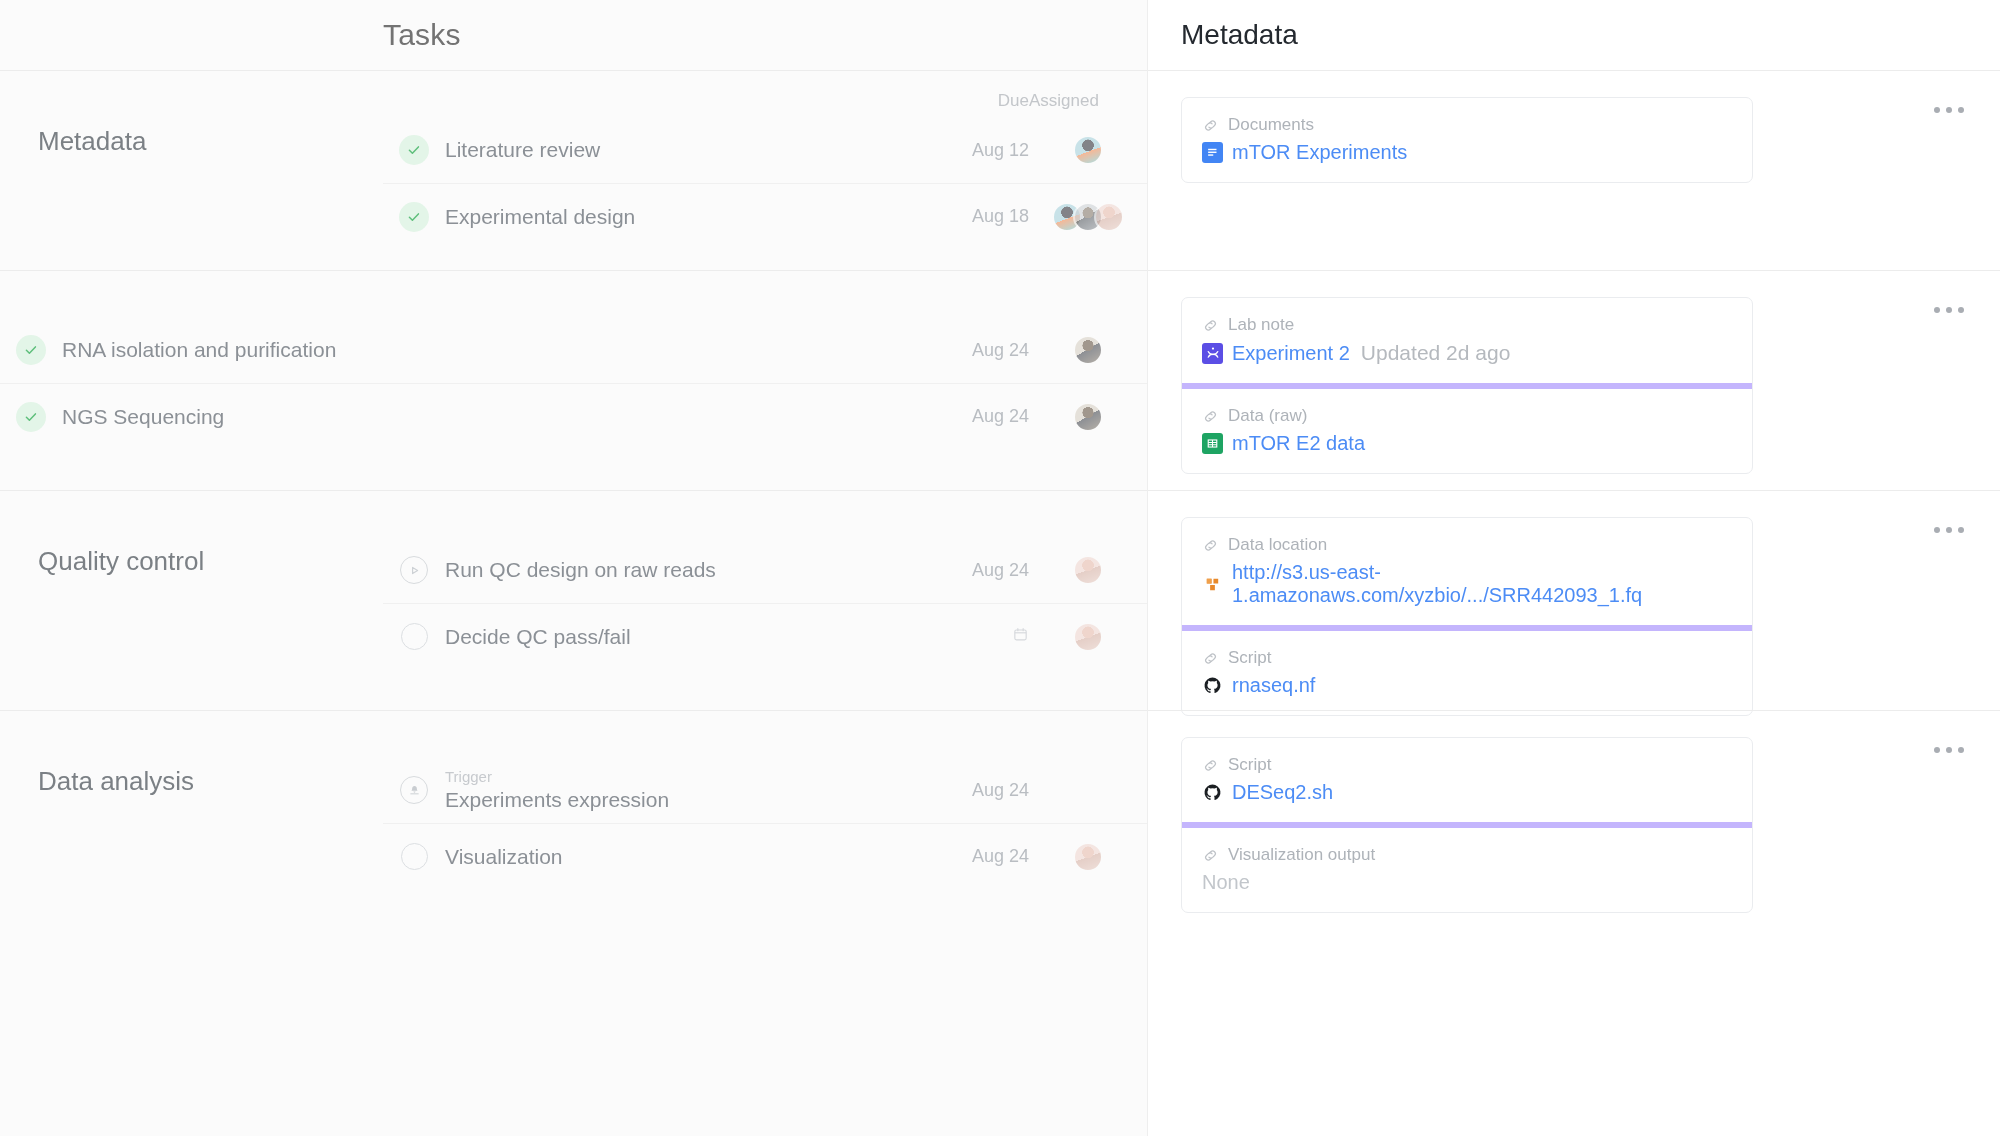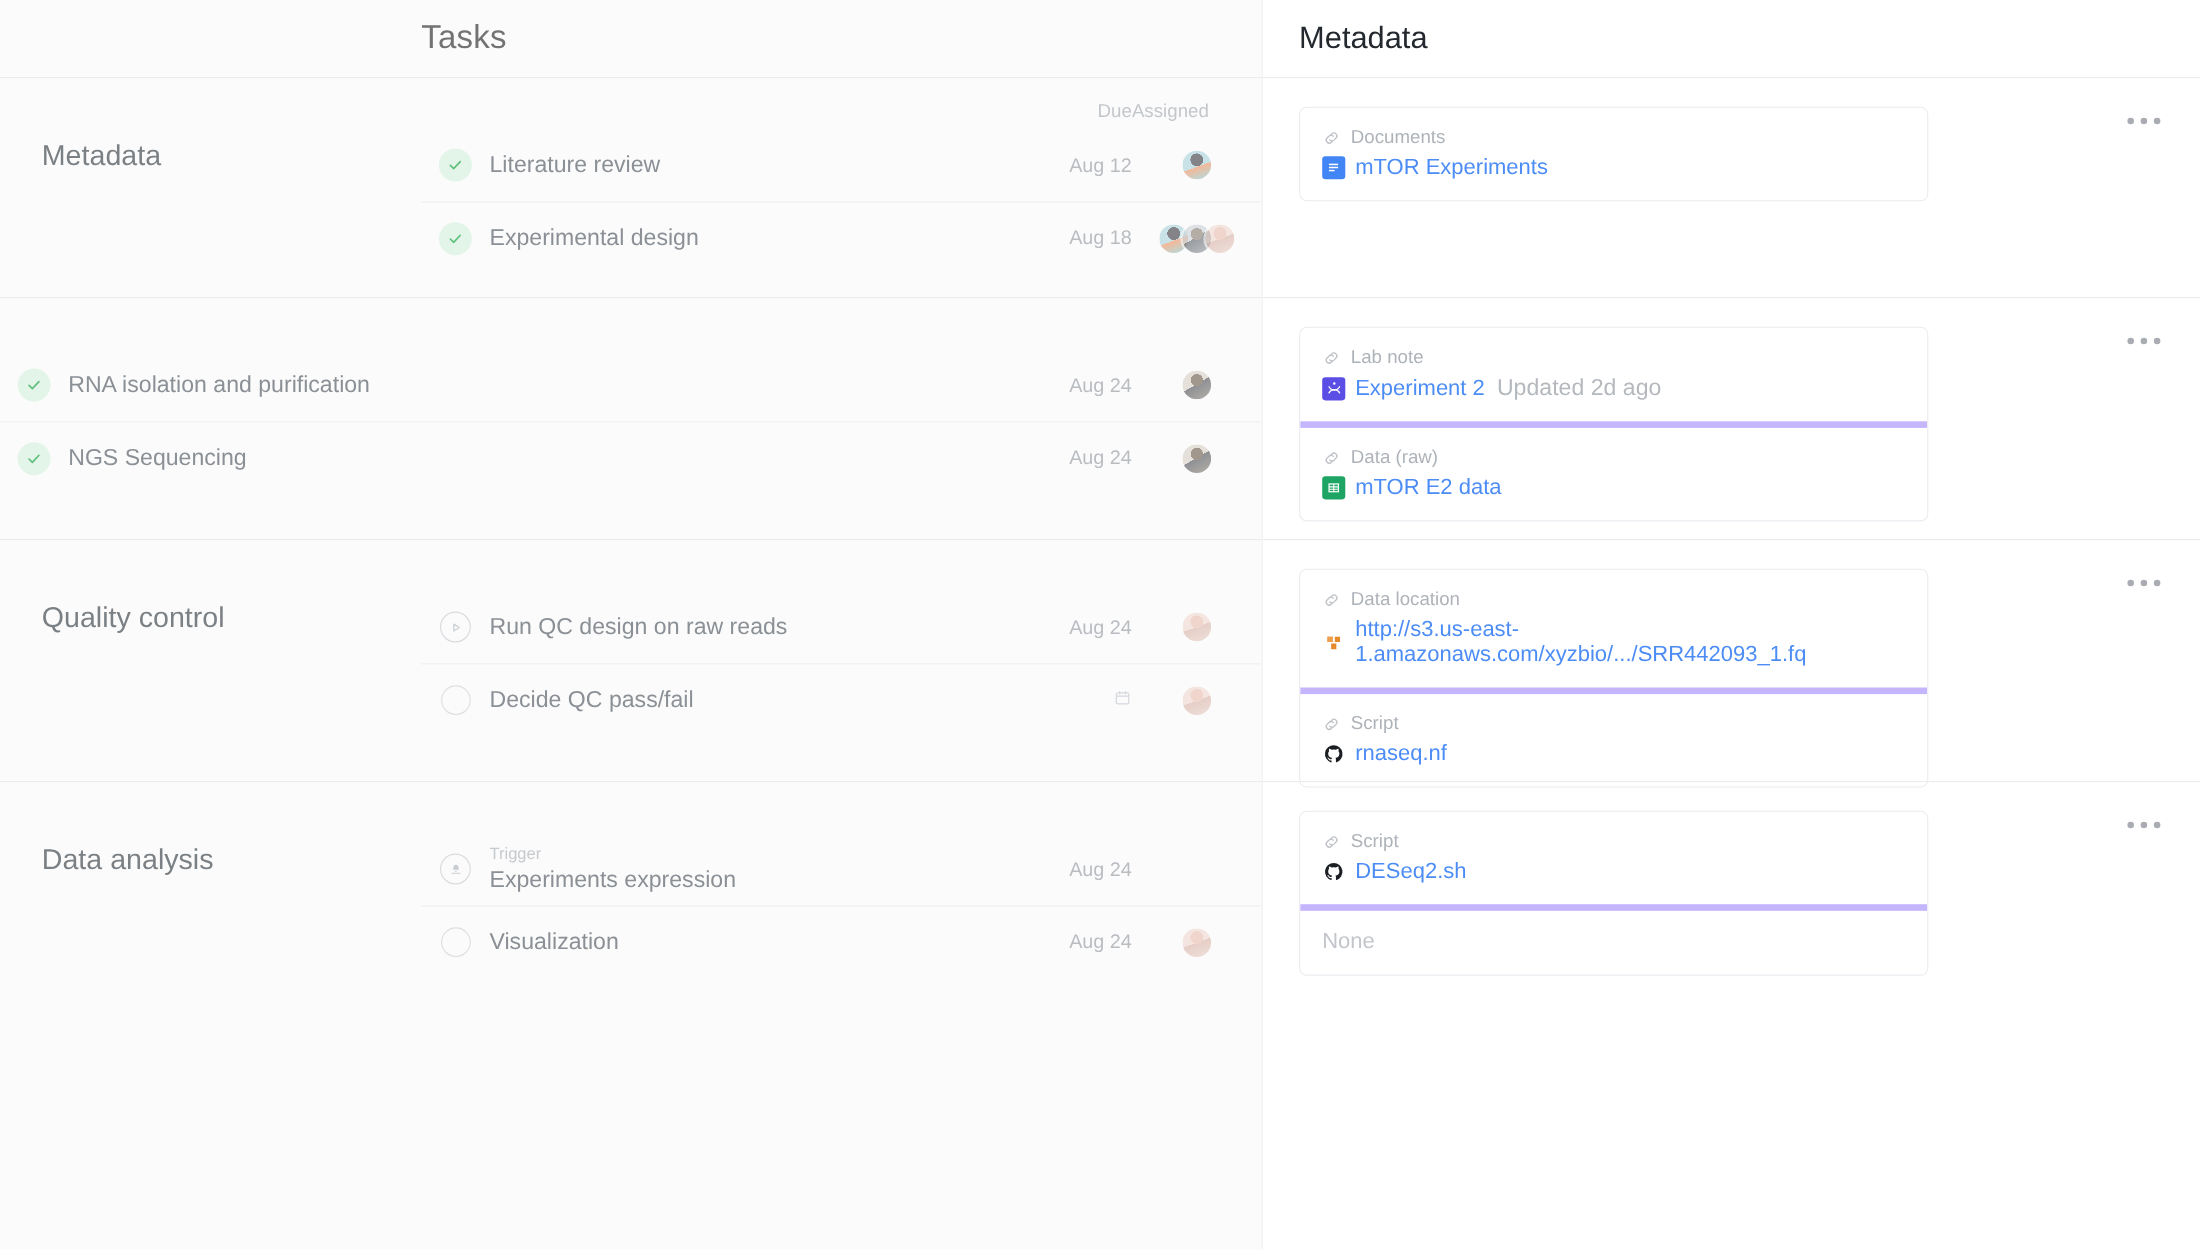--- a/index.html
+++ b/index.html
@@ -469,20 +469,29 @@
               <div class="meta-val">
                 <span class="ft ft-gh">
                   <svg width="19" height="19" viewBox="0 0 20 20">
                     <path d="M10 1.6a8.4 8.4 0 0 0-2.65 16.37c.42.08.57-.18.57-.4v-1.5c-2.33.5-2.83-1.12-2.83-1.12-.38-.98-.94-1.24-.94-1.24-.77-.52.06-.51.06-.51.85.06 1.3.87 1.3.87.75 1.3 1.98.92 2.46.7.08-.55.3-.92.54-1.13-1.86-.21-3.82-.93-3.82-4.15 0-.92.33-1.66.86-2.25-.09-.21-.37-1.06.08-2.22 0 0 .7-.22 2.3.86a8 8 0 0 1 4.2 0c1.6-1.08 2.3-.86 2.3-.86.45 1.16.17 2.01.08 2.22.54.59.86 1.33.86 2.25 0 3.23-1.97 3.94-3.84 4.14.3.26.57.78.57 1.58v2.34c0 .22.15.49.58.4A8.4 8.4 0 0 0 10 1.6z" fill="#1b1f23"></path>
                   </svg>
                 </span>
                 <span>DESeq2.sh</span>
               </div>
             </div>
             <div class="meta-block">
+              <div class="meta-key">
+                <span style="display:inline-flex">
+                  <svg width="17" height="17" viewBox="0 0 18 18" fill="none">
+                    <path d="M7.3 10.7a2.7 2.7 0 0 0 4 .3l2-2a2.8 2.8 0 0 0-4-4l-1.1 1.1" stroke="#bec2c7" stroke-width="1.25" stroke-linecap="round"></path>
+                    <path d="M10.7 7.3a2.7 2.7 0 0 0-4-.3l-2 2a2.8 2.8 0 0 0 4 4l1.1-1.1" stroke="#bec2c7" stroke-width="1.25" stroke-linecap="round"></path>
+                  </svg>
+                </span>
+                <span>Visualization output</span>
+              </div>
               <div class="meta-val none">
                 <span>None</span>
               </div>
             </div>
           </div>
           <div class="meta-menu">
             <i></i>
             <i></i>
             <i></i>
           </div>

